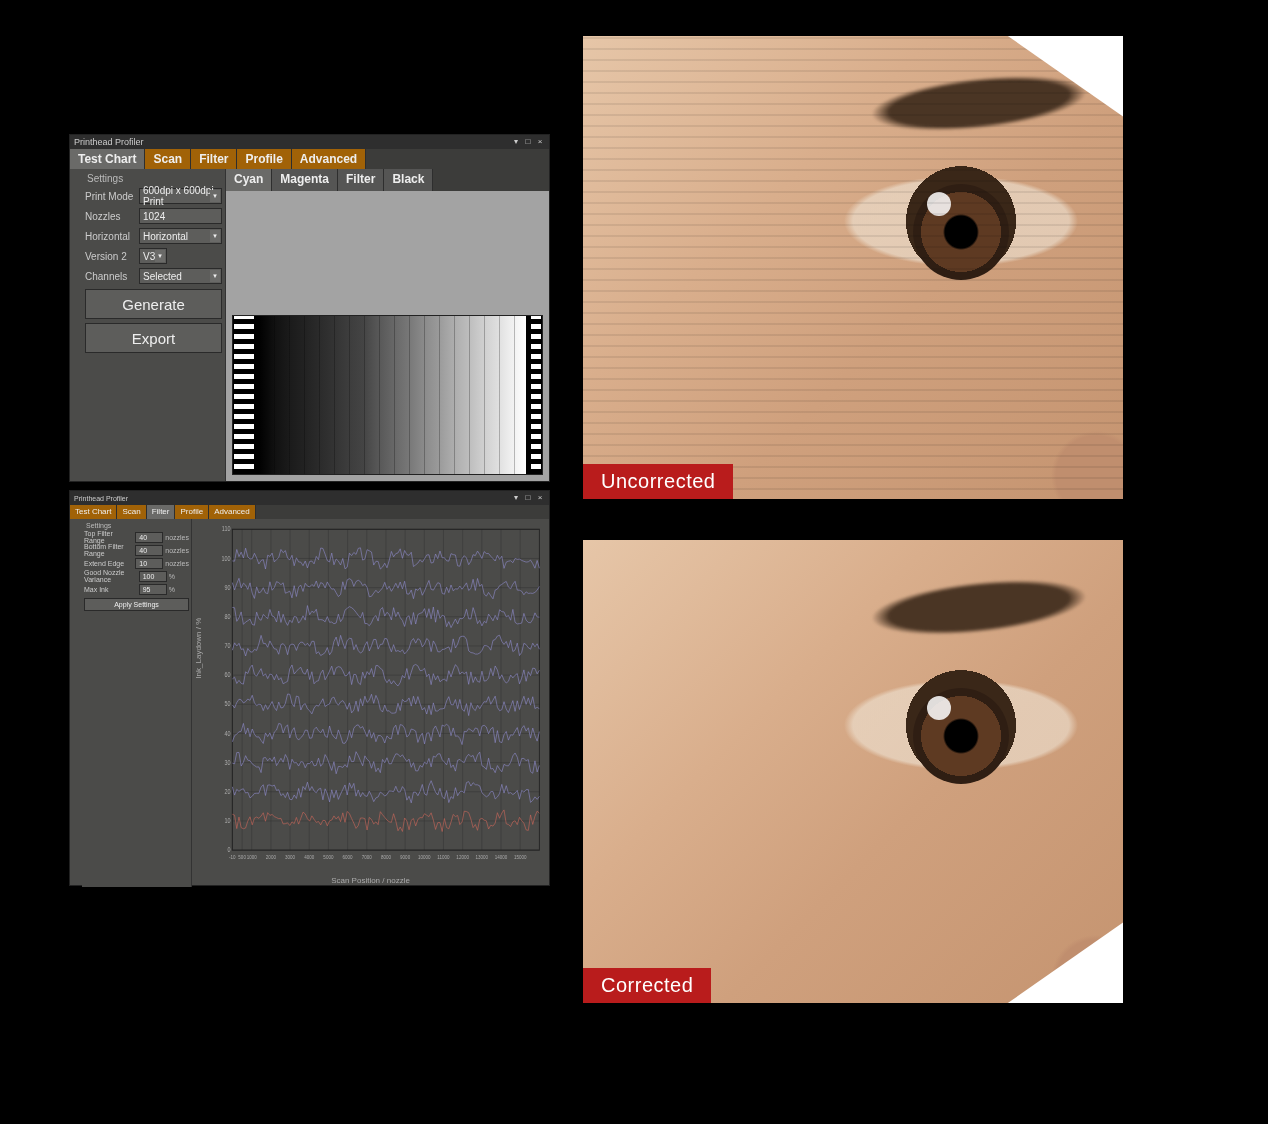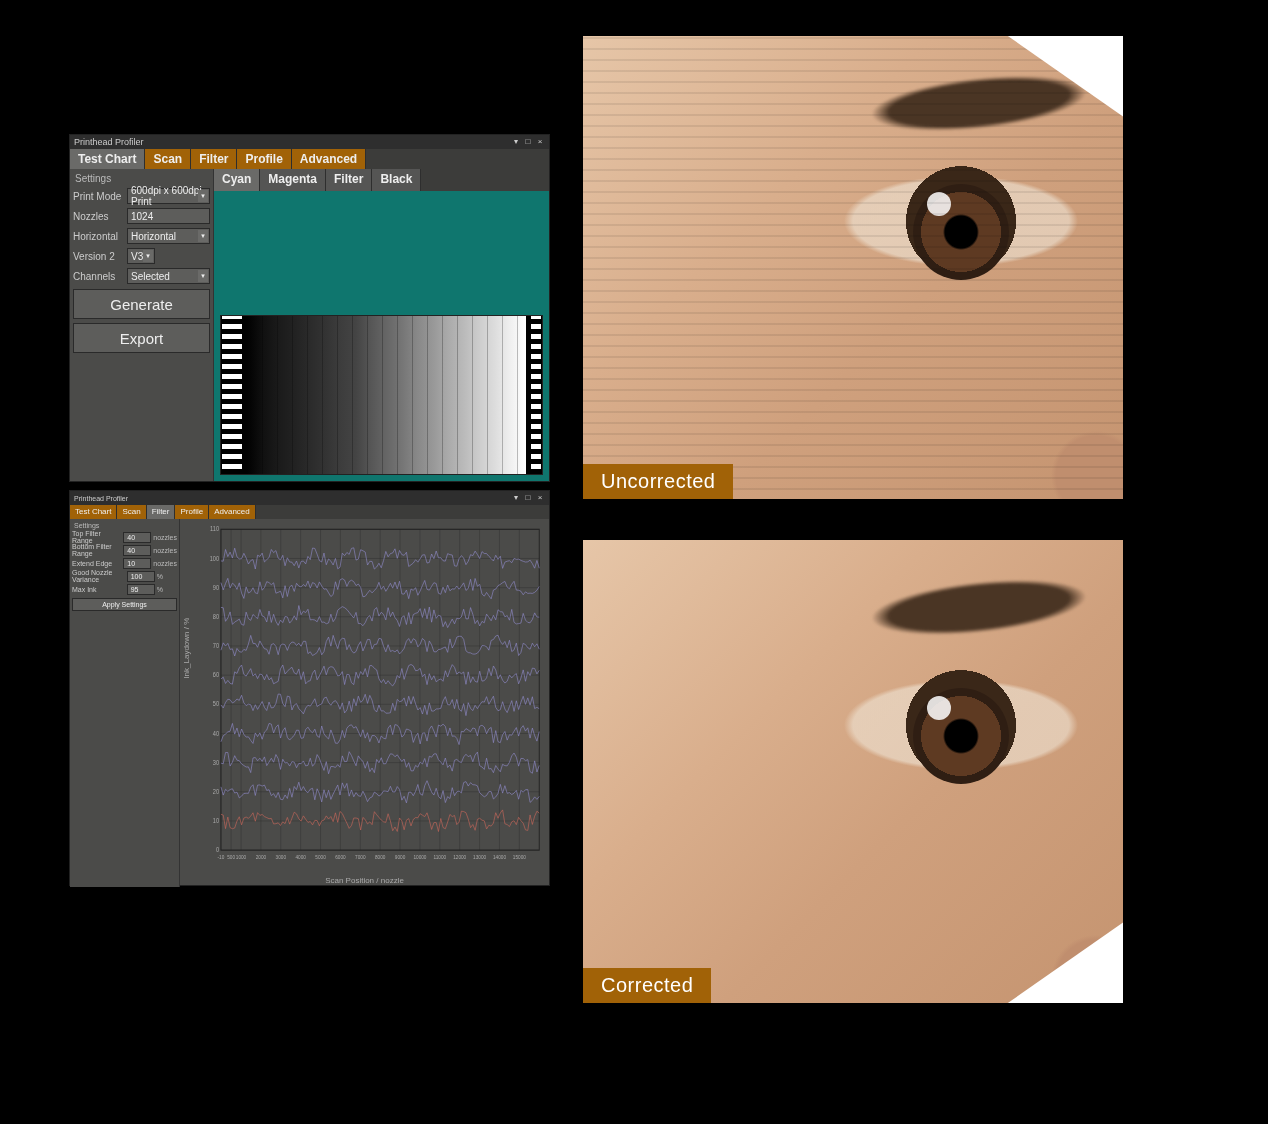--- a/index.html
+++ b/index.html
@@ -62,20 +62,21 @@
     height: calc(100% - 34px);
   }
   .settings-col {
     width: 144px;
     background: #4b4b49;
     padding: 3px;
     border-right: 1px solid #333;
     display:flex;
     flex-direction:column;
     gap:2px;
+    margin-left:12px;
   }
   .settings-title {
     font-size: 10px;
     color: #bbb;
     padding: 1px 2px;
   }
   .setting-row {
     display: flex;
     align-items: center;
     height: 18px;
@@ -111,21 +112,21 @@
     background: #5d5d5b;
     border: 1px solid #2a2a2a;
     color: #eee;
     font-size: 15px;
     display:flex;align-items:center;justify-content:center;
     cursor:pointer;
     margin-top:2px;
   }
   .preview-col {
     flex: 1;
-    background: #0f766e;
+    background: #a3a3a3;
     display:flex;
     flex-direction:column;
   }
   .color-tabs {
     display:flex;
     height: 22px;
     background:#3c3c3a;
   }
   .ctab {
     padding: 3px 8px;
@@ -288,21 +289,21 @@
   }
   .black-strip {
     position:absolute;
     left:583px; top:499px;
     width:226px; height:20px;
     background:#000;
   }
   .caption {
     position:absolute;
     left:0; bottom:0;
-    background:#a16207;
+    background:#b91c1c;
     color:#fff;
     font-size:20px;
     padding:6px 18px;
     font-weight:400;
     letter-spacing:.5px;
   }
 </style>
 </head>
 <body>
 

